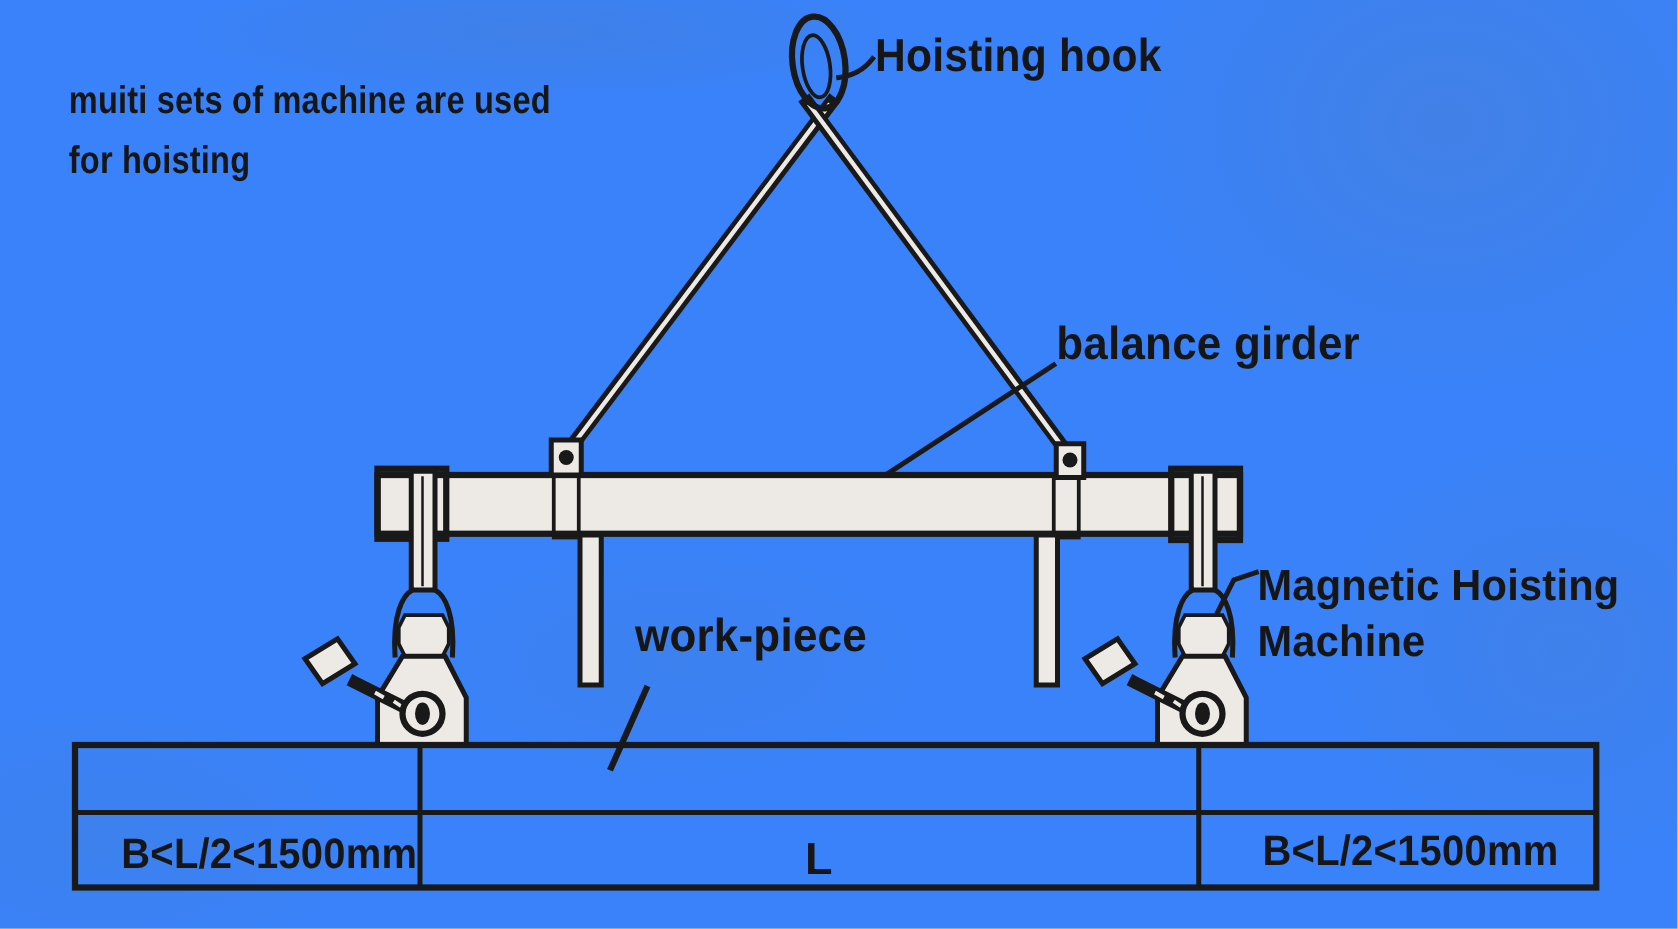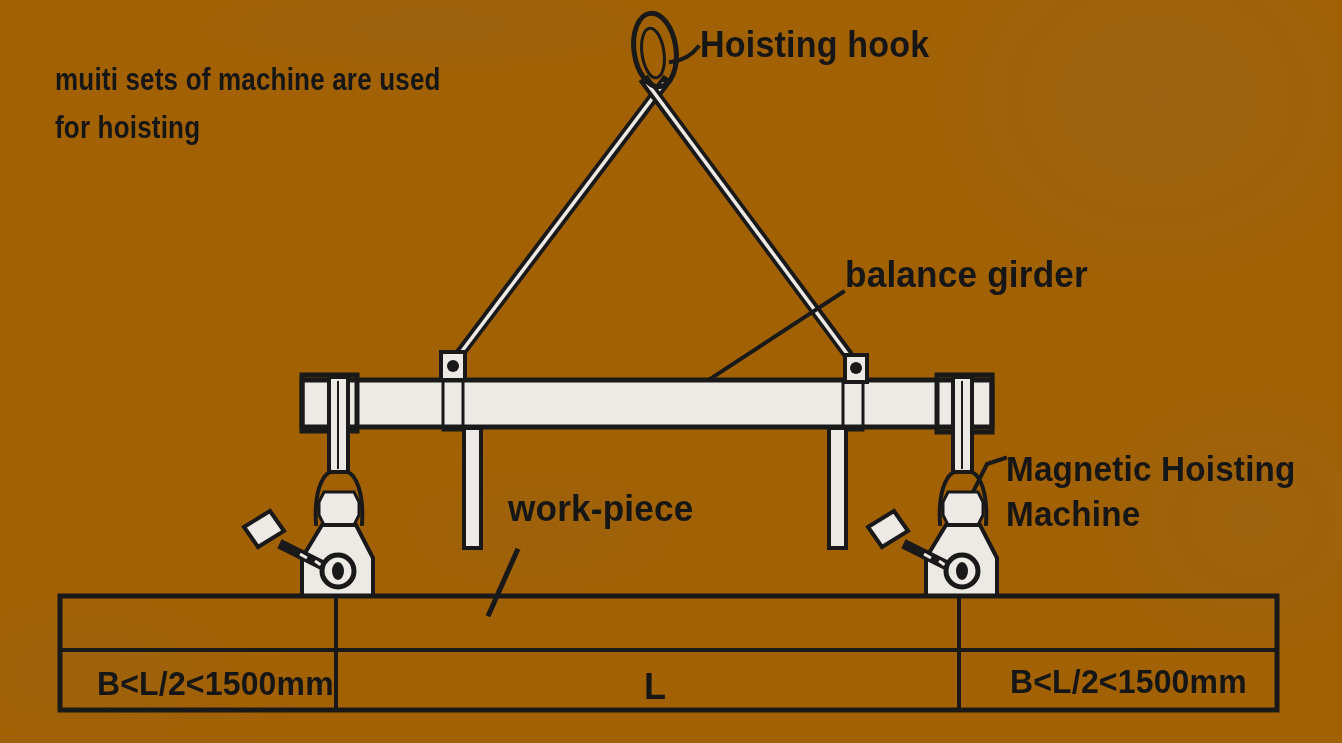--- a/index.html
+++ b/index.html
@@ -1,18 +1,18 @@
 <!DOCTYPE html>
 <html><head>
 <meta charset="utf-8">
 <style>
   html,body{margin:0;padding:0;background:#dcdad6;}
   #page{
     position:relative;width:1342px;height:743px;overflow:hidden;
-    background:#a16207;
+    background:#3b82f6;
     font-family:"Liberation Sans", sans-serif;
     filter:blur(0.3px) contrast(1.03);
   }
   
   .blot{position:absolute;pointer-events:none;}
   .b1{left:880px;top:0;width:462px;height:330px;
       background:radial-gradient(ellipse at 60% 30%, rgba(120,118,112,.14), rgba(120,118,112,0) 70%);}
   .b2{left:150px;top:-10px;width:560px;height:90px;
       background:radial-gradient(ellipse at 50% 40%, rgba(110,108,102,.12), rgba(110,108,102,0) 75%);}
   .b3{left:1040px;top:330px;width:302px;height:380px;

